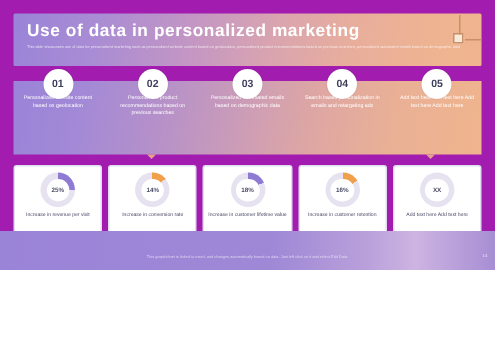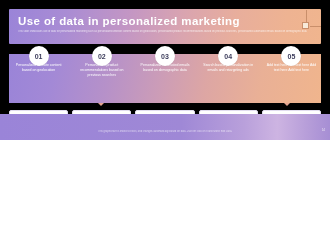--- a/index.html
+++ b/index.html
@@ -8,22 +8,22 @@
     width: 330px;
     height: 186px;
     overflow: hidden;
     font-family: "Liberation Sans", sans-serif;
     background: #ffffff;
   }
 
   #slide {
     position: relative;
     width: 330px;
-    height: 140px;
-    background: #000000;
+    height: 180px;
+    background: #a21caf;
     overflow: hidden;
     padding-left: 30px;
   }
 
   
   .header-band {
     position: absolute;
     left: 9px;
     top: 9px;
     width: 312px;

